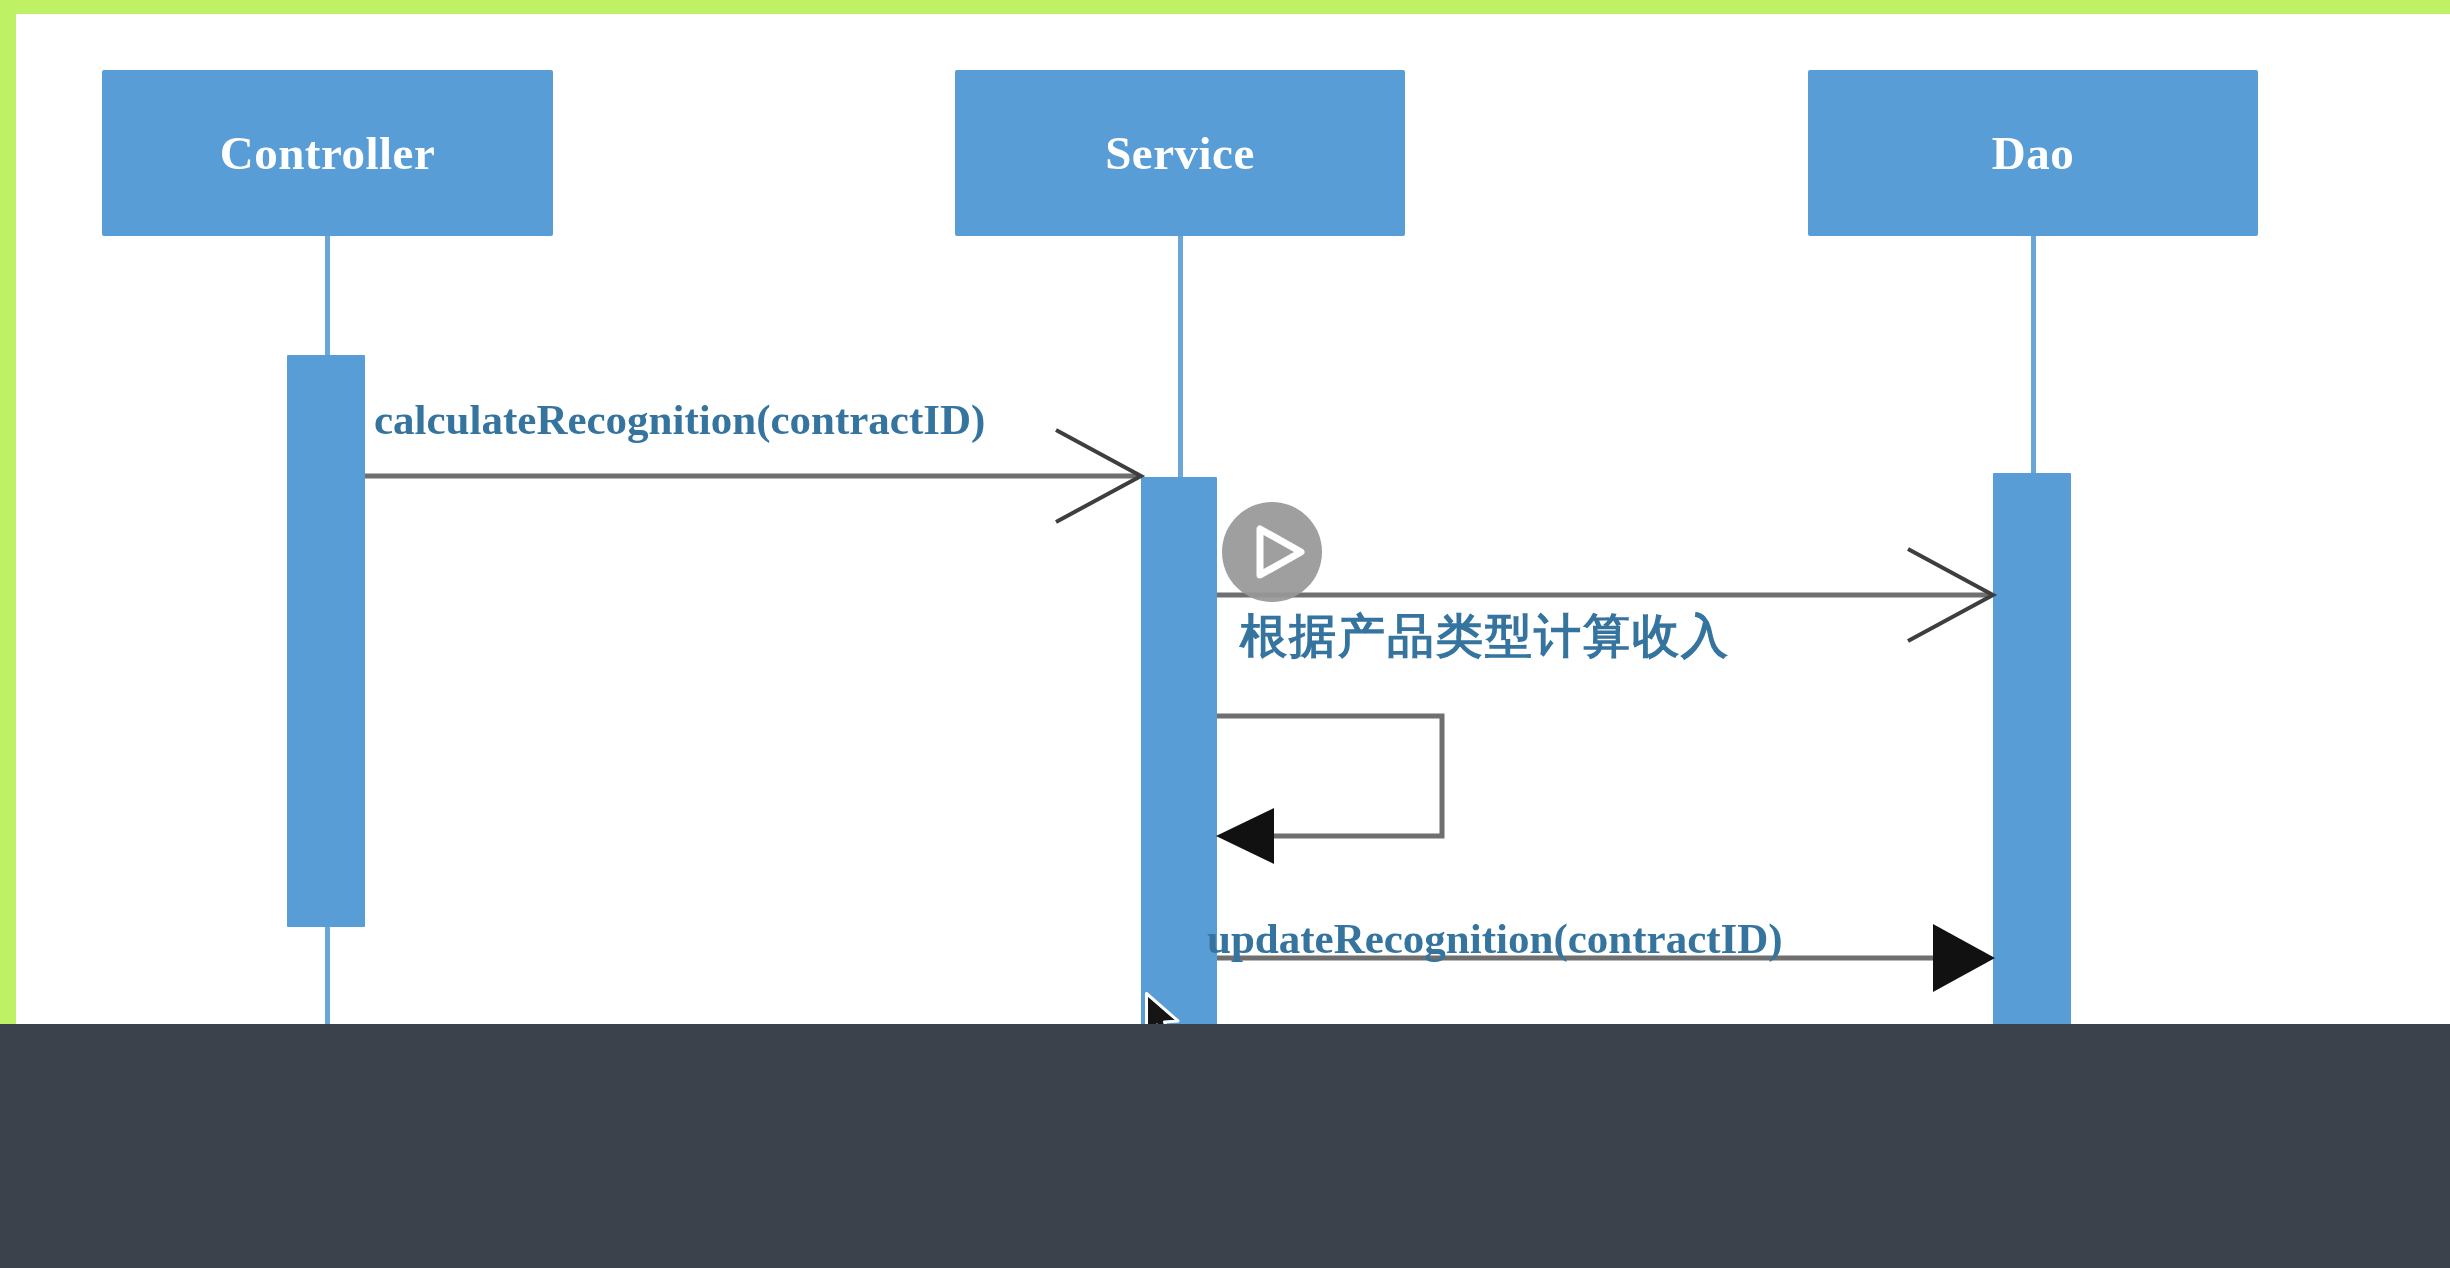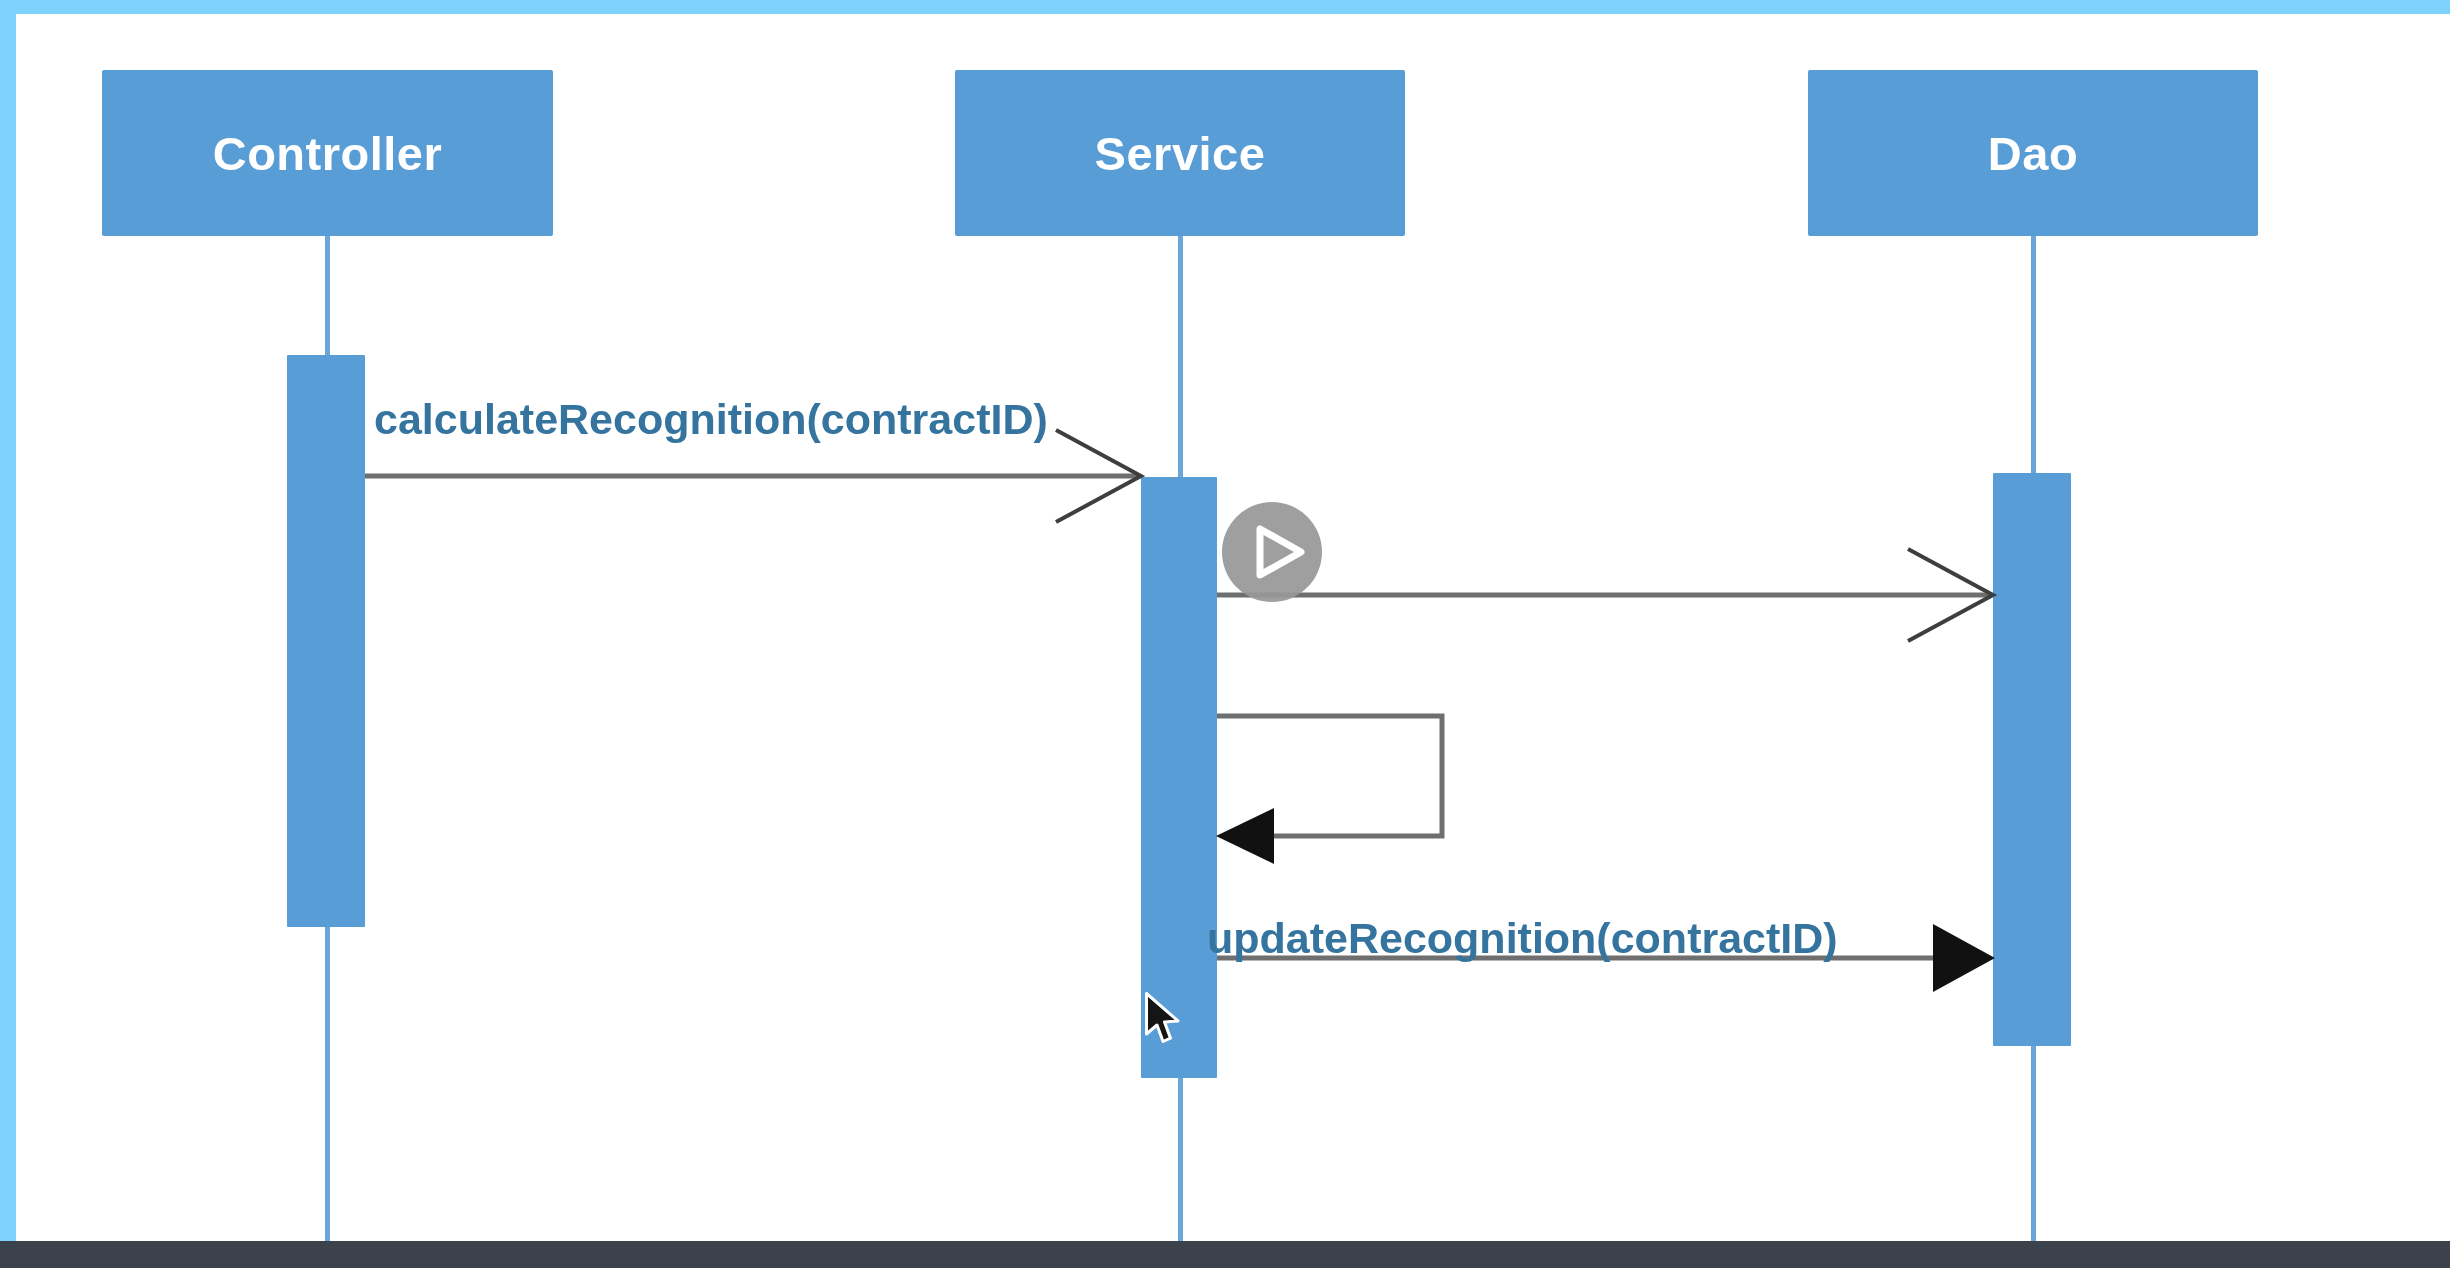--- a/index.html
+++ b/index.html
@@ -4,23 +4,24 @@
 <style>
   html, body {
     margin: 0;
     padding: 0;
     background: #3c424c;
     font-family: "Liberation Sans", sans-serif;
   }
   .stage {
     position: relative;
     width: 2450px;
-    height: 1241px;
+    height: 1024px;
     overflow: hidden;
-    background: #7dd3fc;
+    background: #bef264;
+    font-family: Liberation Serif, serif;
   }
   .canvas {
     position: absolute;
     left: 16px;
     top: 14px;
     width: 2434px;
     height: 1242px;
     background: #ffffff;
   }
   .actor-box {
@@ -140,20 +141,21 @@
       <polyline points="1217,716 1442,716 1442,836 1270,836" fill="none" stroke="#6f6f6f" stroke-width="5"></polyline>
       <polygon points="1216,836 1274,808 1274,864" fill="#111111"></polygon>
     </g>
     <g>
       <line x1="1217" y1="958" x2="1945" y2="958" stroke="#6f6f6f" stroke-width="5"></line>
       <polygon points="1995,958 1933,924 1933,992" fill="#111111"></polygon>
     </g>
   </svg>
 
   <div class="msg-label label-calculate">calculateRecognition(contractID)</div>
+  <div class="msg-label label-chinese">根据产品类型计算收入</div>
   <div class="msg-label label-update">updateRecognition(contractID)</div>
 
   <div class="play-button">
     <svg width="100" height="100" viewBox="0 0 100 100">
       <polygon points="38,27 38,73 79,50" fill="none" stroke="#ffffff" stroke-width="7" stroke-linejoin="round"></polygon>
     </svg>
   </div>
 
   <svg class="cursor" viewBox="0 0 26 36">
     <polygon points="2,1 2,28 9,22 13,33 18,30.8 14,20 23,19.3" fill="#151515" stroke="#ffffff" stroke-width="2" stroke-linejoin="round"></polygon>

